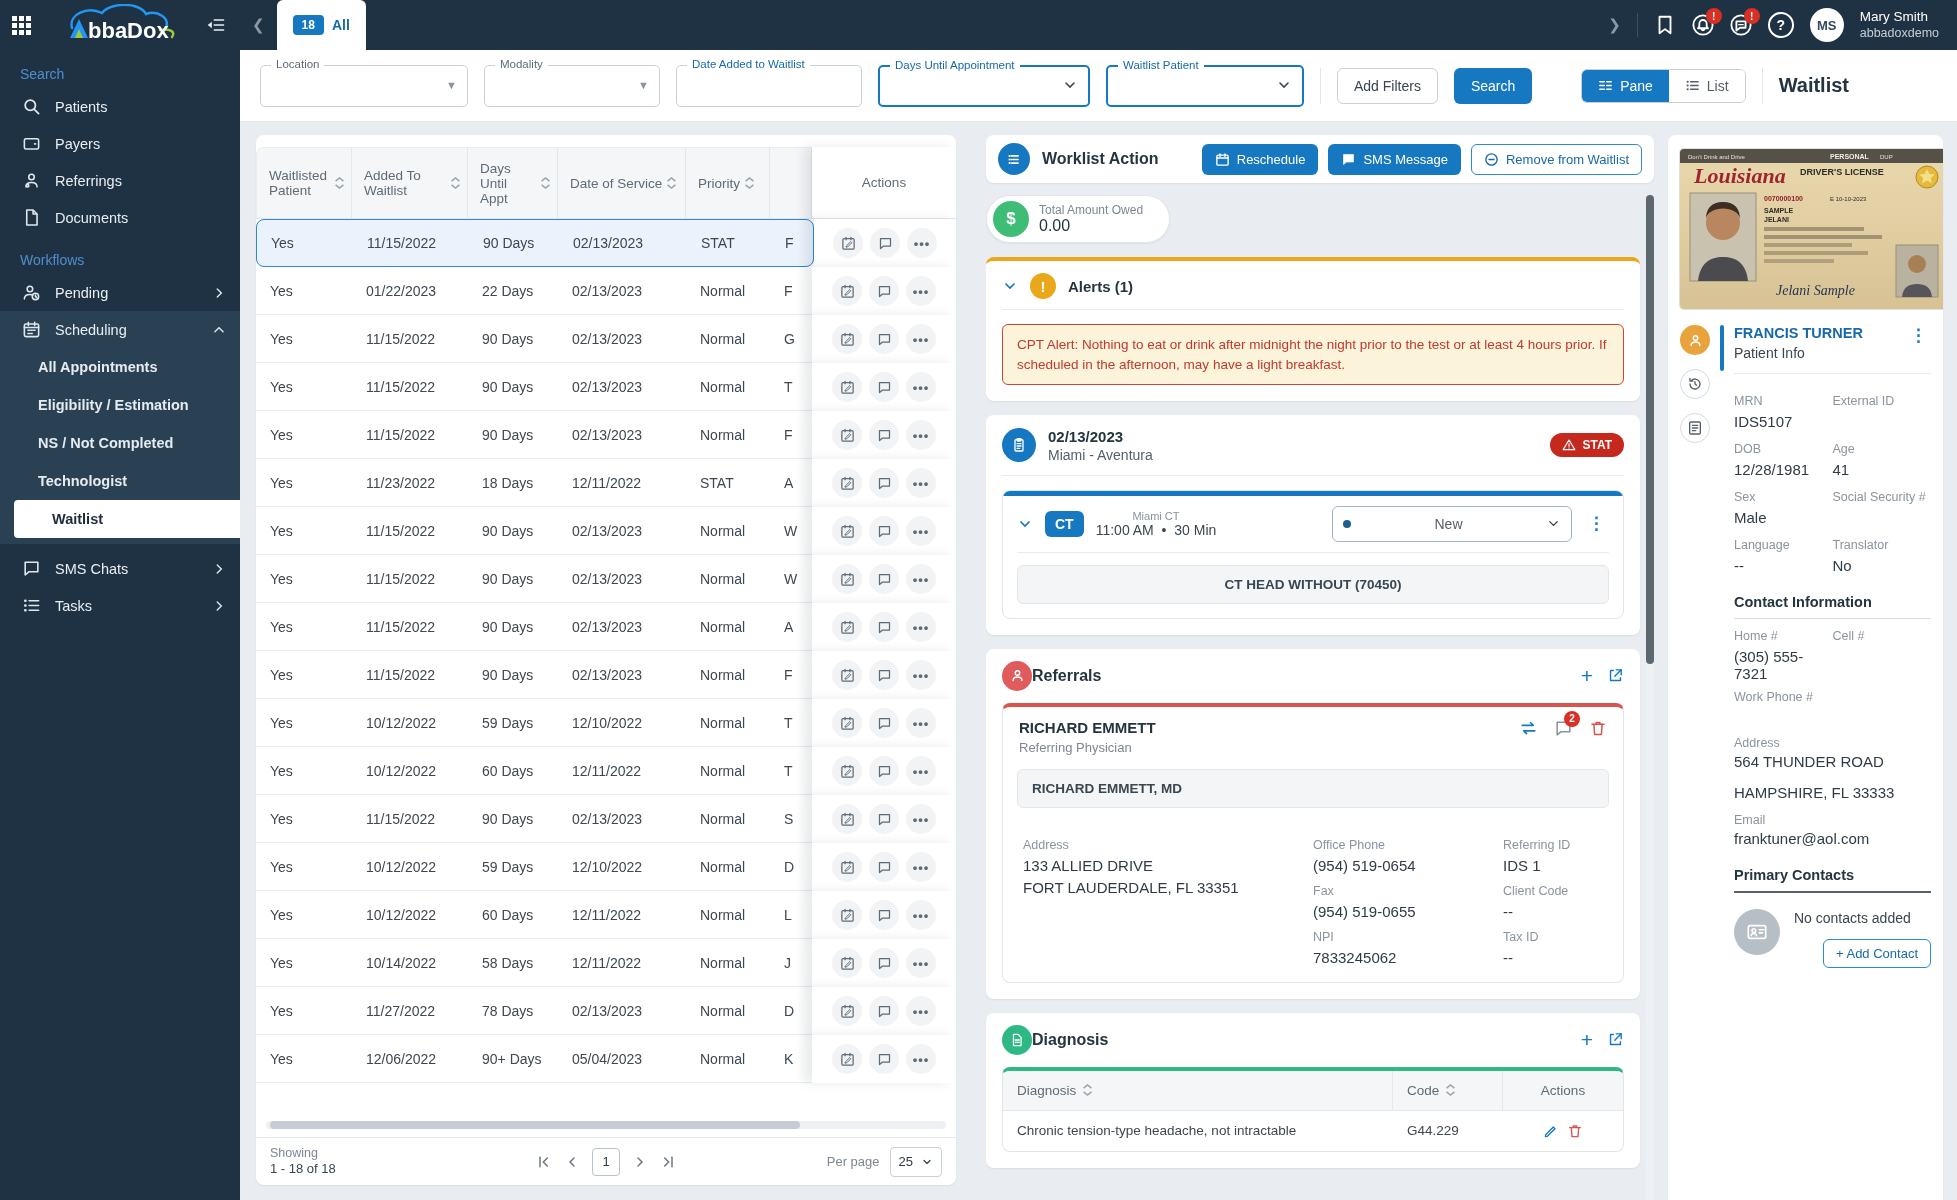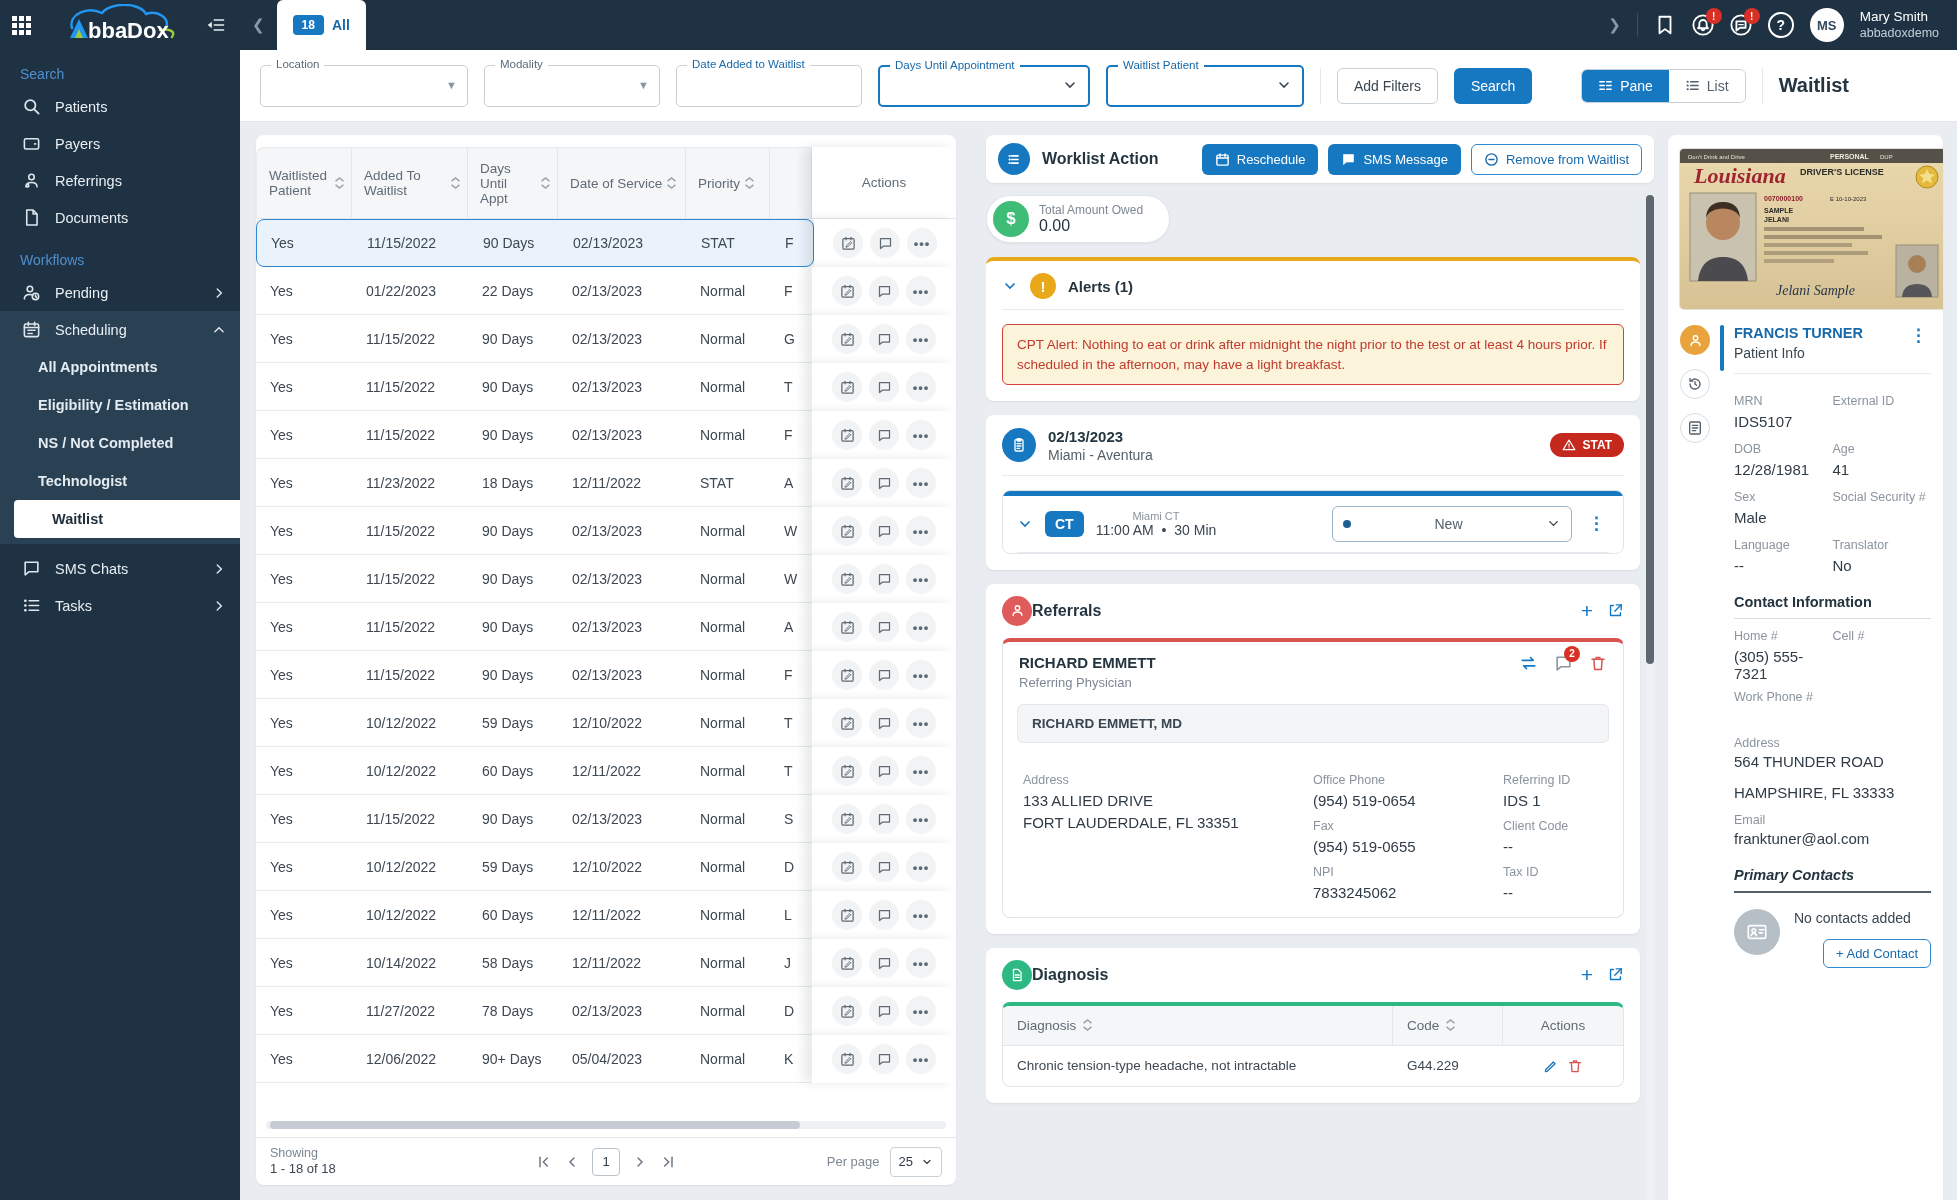--- a/index.html
+++ b/index.html
@@ -218,21 +218,21 @@
   .pi-thumbbar { position:absolute; left:40px; top:0; width:4px; height:46px; background:#1778c2; border-radius:2px; }
   .pi-content { flex:1; padding-left:14px; }
   .pi-namerow { display:flex; align-items:flex-start; }
   .pi-name { color:#1769aa; font-size:14.5px; font-weight:bold; }
   .pi-sub { color:#3a4650; font-size:14px; margin-top:4px; }
   .pi-div { height:1px; background:#e7eaee; margin:12px 0 10px 0; }
   .pi-grid { display:grid; grid-template-columns:1fr 1fr; row-gap:2px; }
   .pi-grid .fl { padding-top:10px; }
   .sec-title { font-size:14.5px; font-weight:bold; color:#243540; margin-top:20px; padding-bottom:8px;
     border-bottom:1px solid #d8dde2; }
-  .pc-title { border-bottom:2px solid #55606a;font-style:italic; }
+  .pc-title { border-bottom:2px solid #55606a; }
   .pc-box { display:flex; gap:14px; margin-top:16px; align-items:flex-start; }
   .pc-circle { width:46px; height:46px; background:#b6bec6; }
   .pc-right { flex:1; }
   .pc-empty { font-size:14px; font-weight:400; color:#3a4650; line-height:1.3; }
   .pc-add { margin-top:12px; float:right; border:1px solid #2f88d0; color:#1769aa; background:#fff;
     border-radius:6px; font-size:13px; padding:6px 12px; cursor:pointer; }
 </style>
 </head>
 <body>
 
@@ -1127,20 +1127,21 @@
             <span class="status-select">
               <span class="status-dot"></span>
               <span class="status-txt">New</span>
               <svg class="ic" style="width:15px;height:15px;color:#3a4650" viewBox="0 0 24 24" fill="none" stroke="currentColor" stroke-width="2.2" stroke-linecap="round">
                   <path d="M6 9l6 6 6-6"></path>
                 </svg>
             </span>
             <span class="kebab">⋮</span>
           </div>
           <div class="divider proc-div"></div>
+          <div class="gray-box" style="margin-top:12px">CT HEAD WITHOUT (70450)</div>
         </div>
       </div>
 
       <div class="card ref-card">
         <div class="ref-head">
           <span class="circle c-red" style="width:30px;height:30px">
             <svg class="ic" style="width:15px;height:15px" viewBox="0 0 24 24" fill="none" stroke="#fff" stroke-width="2.2" stroke-linecap="round">
                 <circle cx="12" cy="8" r="3.6"></circle>
                 <path d="M5 20c0-3.6 3.2-5.6 7-5.6s7 2 7 5.6"></path>
               </svg>

